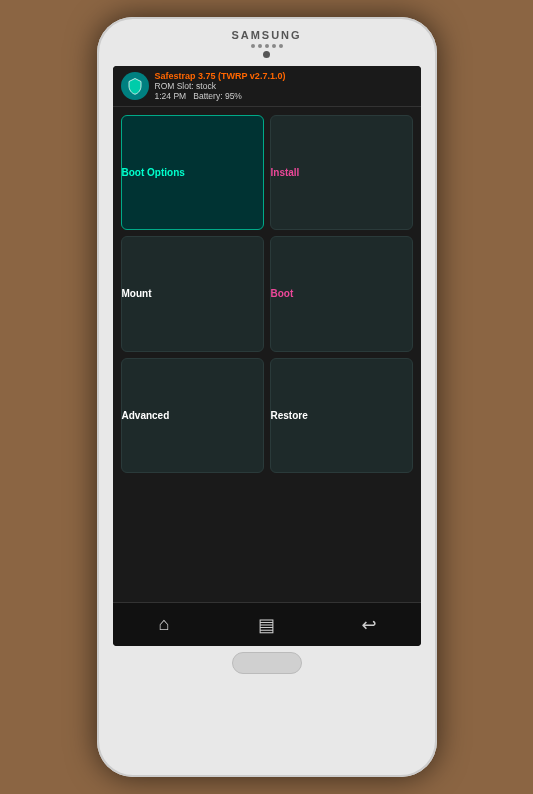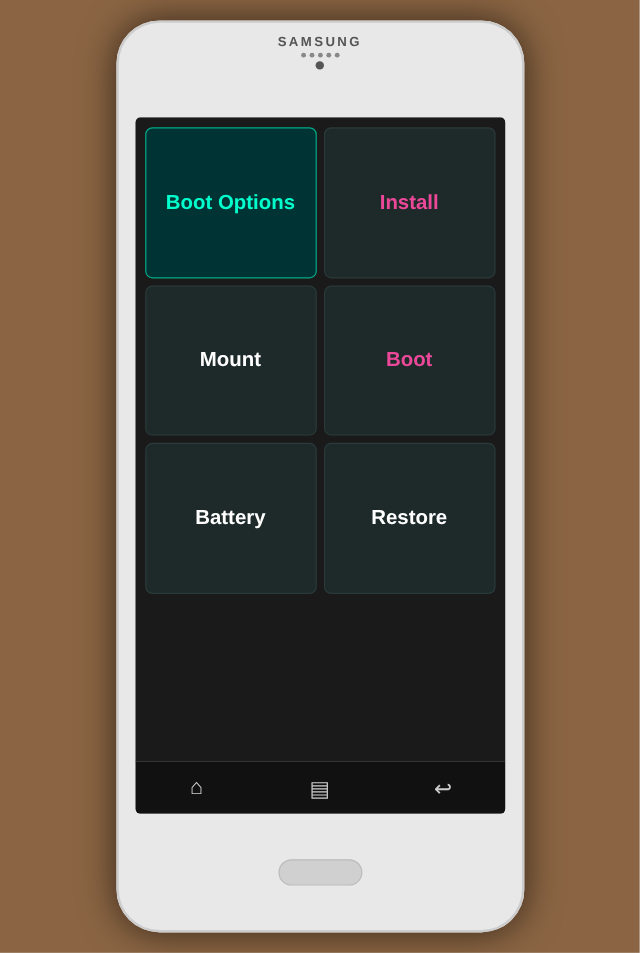--- a/index.html
+++ b/index.html
@@ -19,21 +19,20 @@
       width: 340px;
       height: 760px;
       background: #e8e8e8;
       border-radius: 36px;
       display: flex;
       flex-direction: column;
       align-items: center;
       padding: 12px 8px 10px 8px;
       box-shadow: 0 0 30px rgba(0,0,0,0.6), inset 0 0 0 2px #ccc;
       position: relative;
-      gap: 32px;
     }
 
     .phone-top {
       width: 100%;
       display: flex;
       flex-direction: column;
       align-items: center;
       margin-bottom: 4px;
     }
 
@@ -131,23 +130,23 @@
       padding: 8px;
       background: #1a1a1a;
     }
 
     .grid-btn {
       background: #1e2a2a;
       border: 1px solid #2a3a3a;
       border-radius: 6px;
       display: flex;
       align-items: center;
-      justify-content: center;
+      justify-content: flex-start;
       cursor: pointer;
-      font-size: 17px;
+      font-size: 10px;
       font-weight: bold;
       color: #ffffff;
       transition: background 0.1s;
     }
 
     .grid-btn.active-btn {
       background: #003333;
       border-color: #00aa88;
       color: #00ffcc;
     }
@@ -202,40 +201,54 @@
       <div class="dot"></div>
       <div class="dot"></div>
       <div class="dot"></div>
       <div class="dot"></div>
       <div class="dot"></div>
     </div>
     <div class="camera"></div>
   </div>
 
   <div class="screen">
+    <div class="status-bar">
+      <div class="shield-icon">
+        <svg viewBox="0 0 24 24" fill="none">
+          <path d="M12 2L4 6v6c0 5.1 3.4 9.8 8 11 4.6-1.2 8-5.9 8-11V6L12 2z" fill="#00ccaa" stroke="#fff" stroke-width="1"></path>
+        </svg>
+      </div>
+      <div class="status-text">
+        <span class="status-title">Safestrap 3.75 (TWRP v2.7.1.0)</span>
+        <span class="status-rom">ROM Slot: stock</span>
+        <span class="status-time">
+          <span>1:24 PM</span>&nbsp;&nbsp;&nbsp;<span>Battery: 95%</span>
+        </span>
+      </div>
+    </div>
 
     <div class="main-grid">
 
       <div class="grid-btn active-btn">
         <span>Boot Options</span>
       </div>
       <div class="grid-btn red-label">
         <span>Install</span>
       </div>
 
       <div class="grid-btn">
         <span>Mount</span>
       </div>
 
       <div class="grid-btn red-label">
         <span>Boot</span>
       </div>
 
       <div class="grid-btn">
-        <span>Battery</span>
+        <span>Advanced</span>
       </div>
       <div class="grid-btn">
         <span>Restore</span>
       </div>
     </div>
 
     <div class="nav-bar">
       <div class="nav-icon">
         <span>⌂</span>
       </div>

